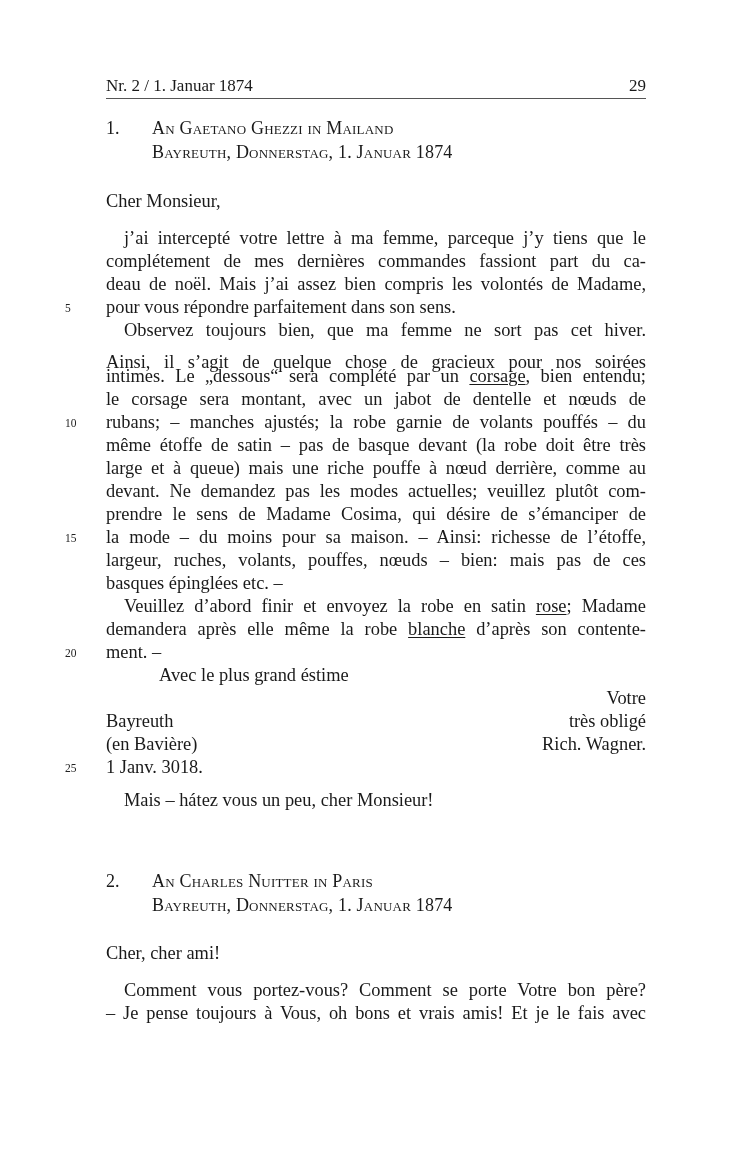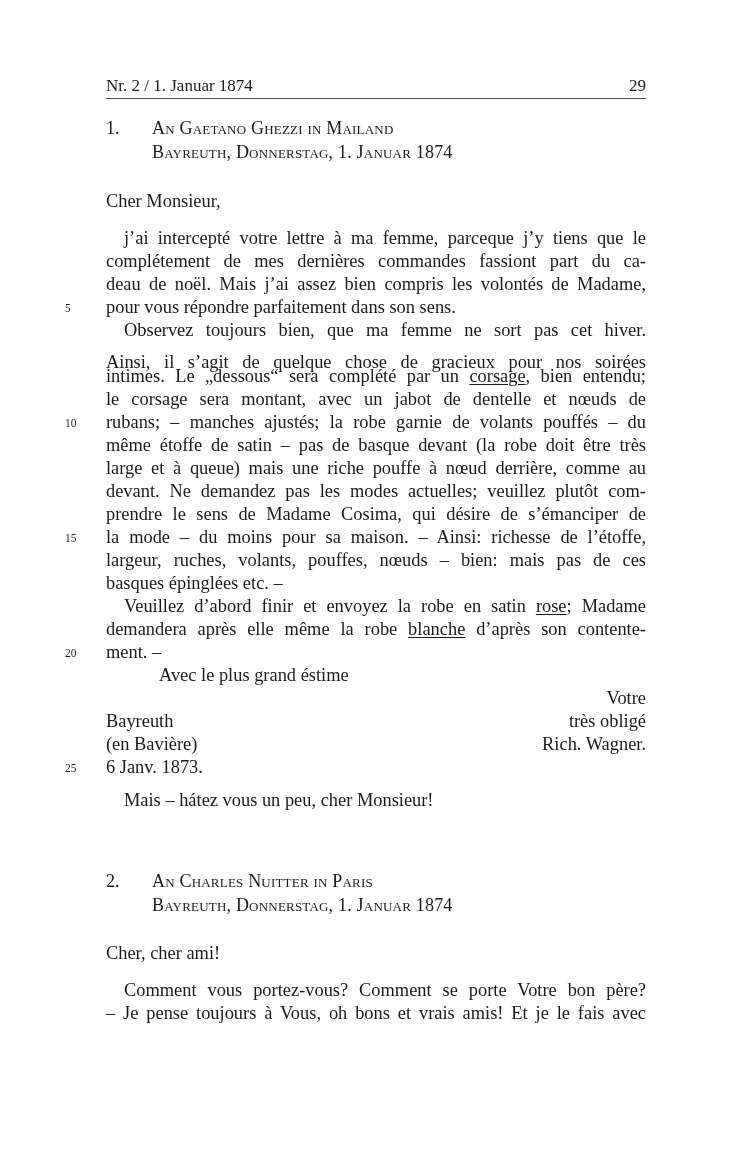--- a/index.html
+++ b/index.html
@@ -63,21 +63,21 @@
     <div class="jl ind" style="top:596px;"><span>Veuillez d’abord finir et envoyez la robe en satin </span><u>rose</u><span>; Madame</span></div>
     <div class="jl" style="top:619px;"><span>demandera après elle même la robe </span><u>blanche</u><span> d’après son contente-</span></div>
     <div class="ll" style="top:642px;">ment. –</div>
     <div class="ll" style="top:665px; left:116px;margin-left:35px;">Avec le plus grand éstime</div>
 
     <div class="rr" style="top:688px;">Votre</div>
     <div class="ll" style="top:711px;text-align:center;">Bayreuth</div>
     <div class="rr" style="top:711px;">très obligé</div>
     <div class="ll" style="top:734px;">(en Bavière)</div>
     <div class="rr" style="top:734px;">Rich. Wagner.</div>
-    <div class="ll" style="top:757px;">6 Janv. 1873.</div>
+    <div class="ll" style="top:757px;">1 Janv. 3018.</div>
 
     <div class="ll" style="top:790px; left:116px;">Mais – hátez vous un peu, cher Monsieur!</div>
   </div>
 
   <div class="lnum" style="top:302px;">5</div>
   <div class="lnum" style="top:417px;">10</div>
   <div class="lnum" style="top:532px;text-align:center;">15</div>
   <div class="lnum" style="top:647px;">20</div>
   <div class="lnum" style="top:762px;">25</div>
 

